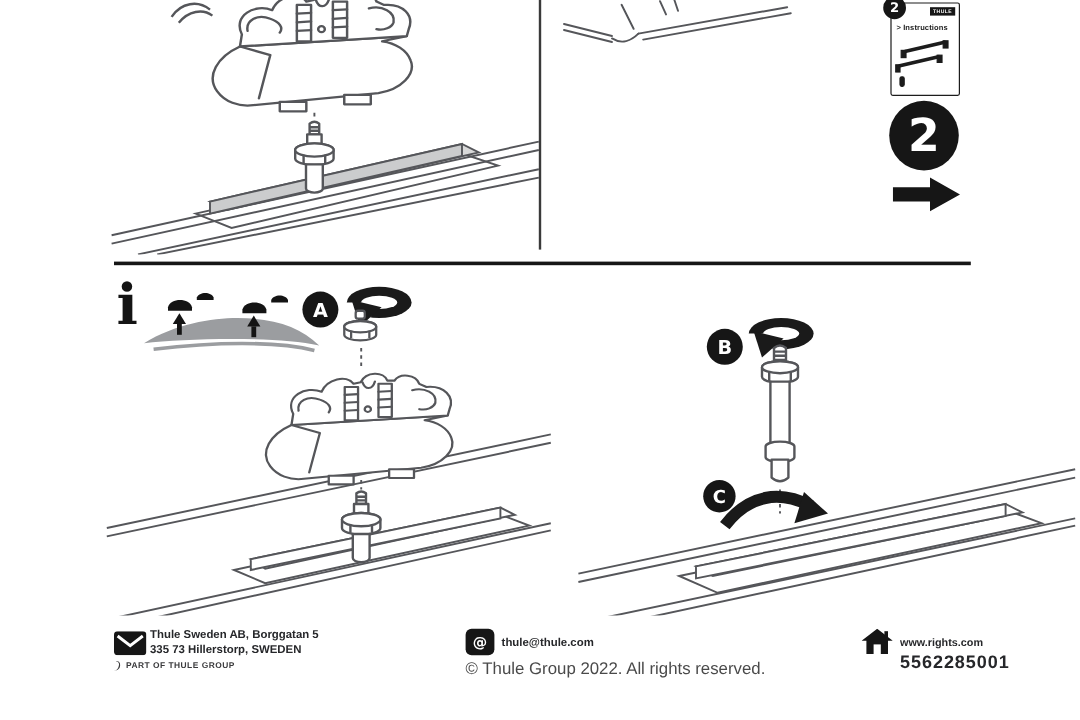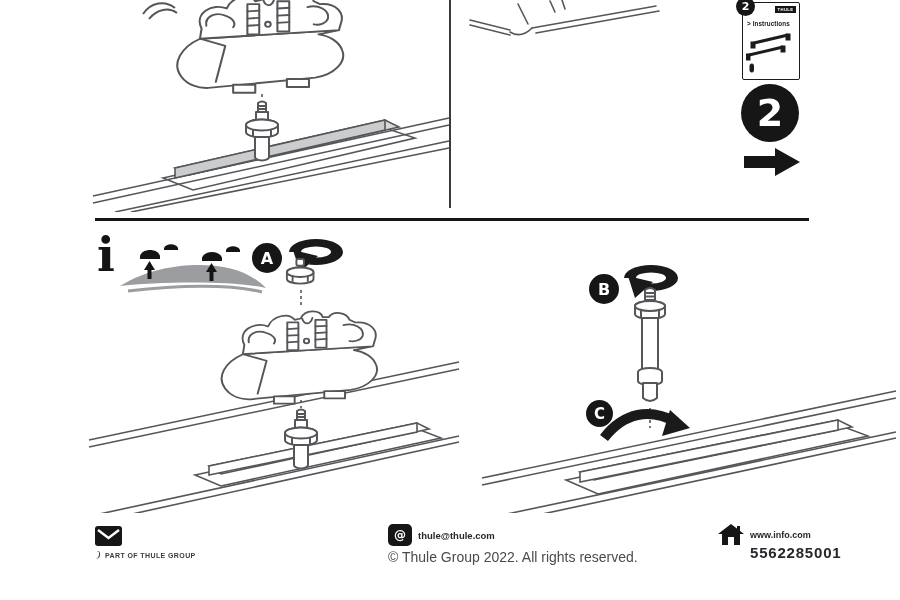--- a/index.html
+++ b/index.html
@@ -246,34 +246,38 @@
     <line x1="170" y1="180" x2="170" y2="200" stroke="#55565a" stroke-width="1.6" stroke-dasharray="3,3"></line>
     <g transform="translate(120,176)">
       <use href="#tiltg"></use>
     </g>
   </svg>
 
   <svg class="abs" style="left:95px;top:526px;" width="27" height="20" viewBox="0 0 27 20">
     <rect x="0" y="0" width="27" height="20" rx="3" fill="#161616"></rect>
     <polyline points="3,4 13.5,12 24,4" stroke="#ffffff" stroke-width="2.4" fill="none"></polyline>
   </svg>
+  <div class="abs foot-bold" id="footer-address">
+    <div>Thule Sweden AB, Borggatan 5</div>
+    <div>335 73 Hillerstorp, SWEDEN</div>
+  </div>
   <div class="abs" id="footer-partof">
     <svg width="7" height="10" viewBox="0 0 7 10">
       <path d="M1,9 Q6,8 5,3 Q4.5,.5 1.5,1 Q5,1.5 4,5 Q3,9 0,9 Z" fill="#3a3a3c"></path>
     </svg>
     <span>PART OF THULE GROUP</span>
   </div>
 
   <div class="abs" style="left:388px;top:524px;width:24px;height:22px;background:#161616;border-radius:5px;">
     <div id="footer-at-glyph">@</div>
   </div>
   <div class="abs foot-bold" id="footer-email">thule@thule.com</div>
   <div class="abs" id="footer-copyright">© Thule Group 2022. All rights reserved.</div>
 
   <svg class="abs" style="left:718px;top:524px;" width="26" height="22" viewBox="0 0 26 22">
     <polygon points="13,0 26,10 22,10 22,21 4,21 4,10 0,10" fill="#161616"></polygon>
     <rect x="19" y="2" width="3" height="5" fill="#161616"></rect>
     <rect x="10" y="13" width="6" height="8" fill="#ffffff"></rect>
   </svg>
-  <div class="abs foot-bold" id="footer-website">www.info.com</div>
+  <div class="abs foot-bold" id="footer-website">www.rights.com</div>
   <div class="abs" id="footer-article">5562285001</div>
 
 </div>
 
 </body></html>

